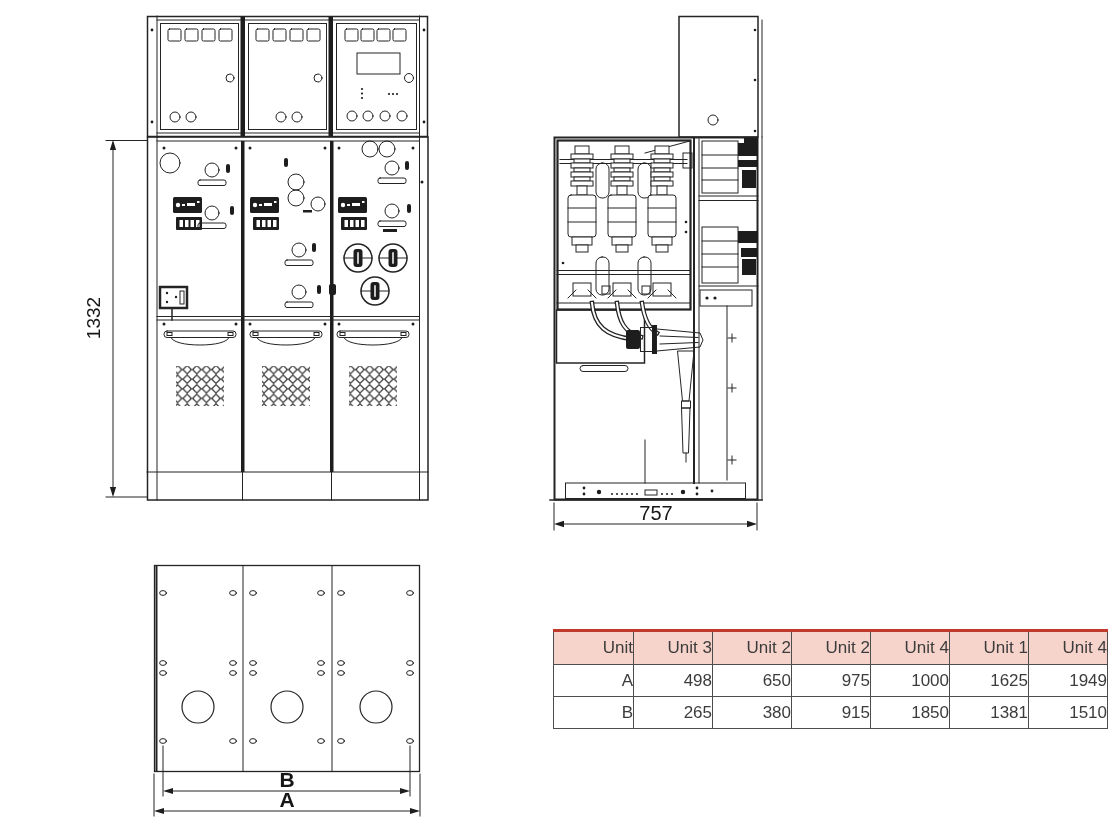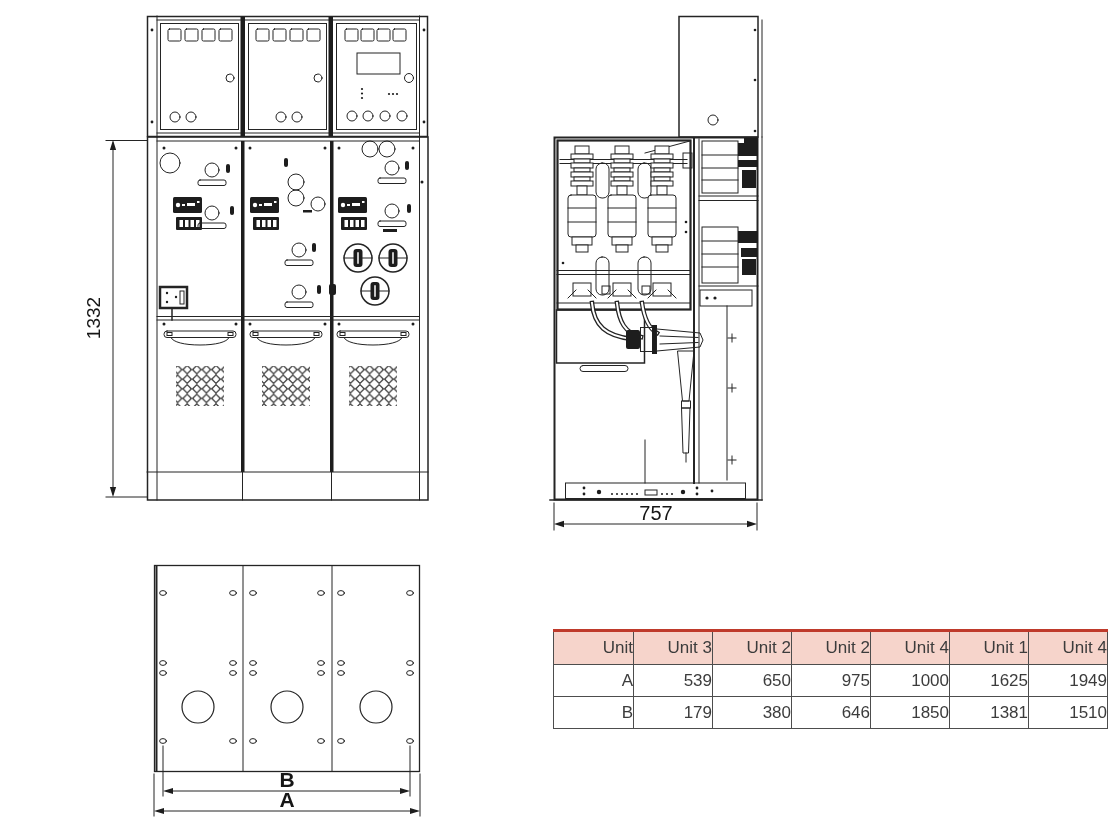--- a/index.html
+++ b/index.html
@@ -424,30 +424,30 @@
       <th>Unit 2</th>
       <th>Unit 2</th>
       <th>Unit 4</th>
       <th>Unit 1</th>
       <th>Unit 4</th>
     </tr>
   </thead>
   <tbody>
     <tr>
       <td>A</td>
-      <td>539</td>
+      <td>498</td>
       <td>650</td>
       <td>975</td>
       <td>1000</td>
       <td>1625</td>
       <td>1949</td>
     </tr>
     <tr>
       <td>B</td>
-      <td>179</td>
+      <td>265</td>
       <td>380</td>
-      <td>646</td>
+      <td>915</td>
       <td>1850</td>
       <td>1381</td>
       <td>1510</td>
     </tr>
   </tbody>
 </table>
 
 </body></html>

